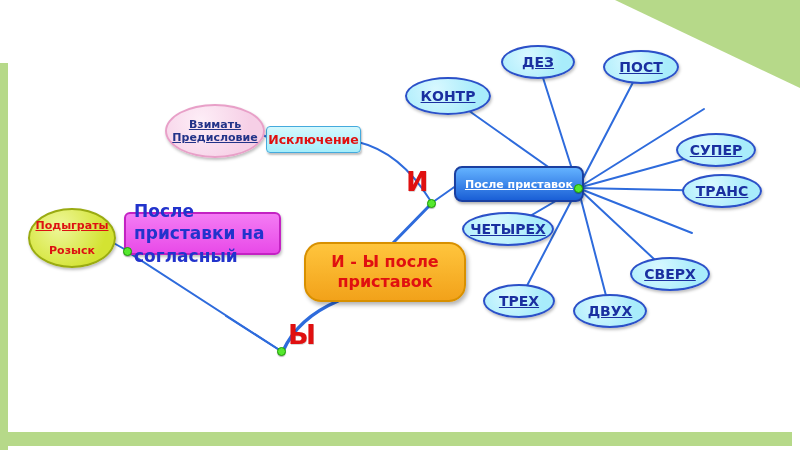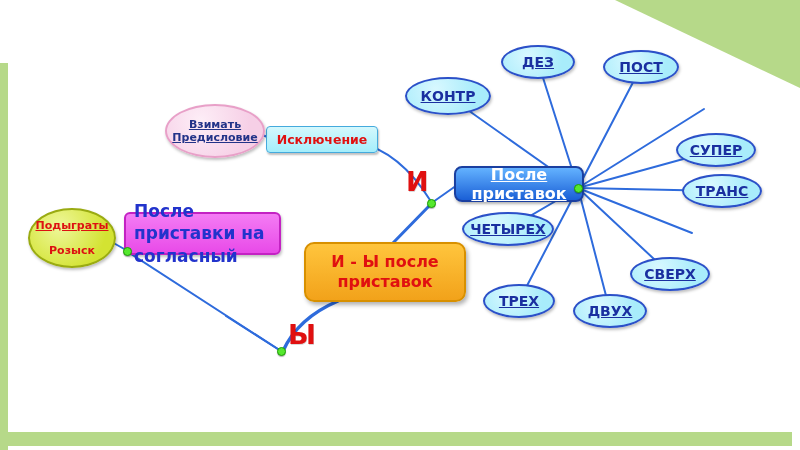--- a/index.html
+++ b/index.html
@@ -41,26 +41,26 @@
   }
   .ellipse.ygreen{
     border-color:#9aab12;
     background:radial-gradient(circle at 35% 30%, #eef79a, #d3e332 70%);
     color:#dd1111;font-size:11px;gap:12px;
   }
 
   .bluebox{
     border:2px solid #1a3fa0;border-radius:8px;
     background:linear-gradient(180deg,#63b2ff,#1a5fd6);
-    color:#ffffff;font-weight:bold;font-size:16px;
+    color:#ffffff;font-weight:bold;font-size:11px;
     text-decoration:underline;
     box-shadow:1px 2px 3px rgba(0,0,0,0.3);
   }
   .centerbox{
-    border:2px solid #d89000;border-radius:10px;
+    border:2px solid #d89000;border-radius:17px;
     background:linear-gradient(180deg,#ffc53d,#f2a21a);
     color:#e01010;font-weight:bold;font-size:16px;line-height:1.25;
     box-shadow:2px 3px 4px rgba(0,0,0,0.3);
     padding:4px 8px;
   }
   .cyanbox{
     border:1.5px solid #44aadd;border-radius:4px;
     background:linear-gradient(180deg,#d4f8fd,#a4eefb);
     color:#e01010;font-weight:bold;font-size:12.5px;
     box-shadow:1px 2px 2px rgba(0,0,0,0.25);
@@ -149,21 +149,21 @@
   <div class="abs flexc ellipse" style="left:573px;top:294px;width:74px;height:34px;">
     <span class="u">ДВУХ</span>
     </div>
   <div class="abs flexc ellipse" style="left:483px;top:284px;width:72px;height:34px;">
     <span class="u">ТРЕХ</span>
     </div>
   <div class="abs flexc ellipse" style="left:462px;top:212px;width:92px;height:34px;">
     <span class="u">ЧЕТЫРЕХ</span>
     </div>
 
-  <div class="abs flexc cyanbox" style="left:266px;top:126px;width:112px;height:27px;">
+  <div class="abs flexc cyanbox" style="left:266px;top:126px;width:95px;height:27px;">
     <span>Исключение</span>
   </div>
   <div class="abs flexc ellipse pink" style="left:165px;top:104px;width:100px;height:54px;flex-direction:column;">
     <span class="u">Взимать</span>
     <span class="u">Предисловие</span>
   </div>
 
   <div class="abs mbox" style="left:124px;top:212px;width:157px;height:43px;">
     <span>После приставки на согласный</span>
   </div>

